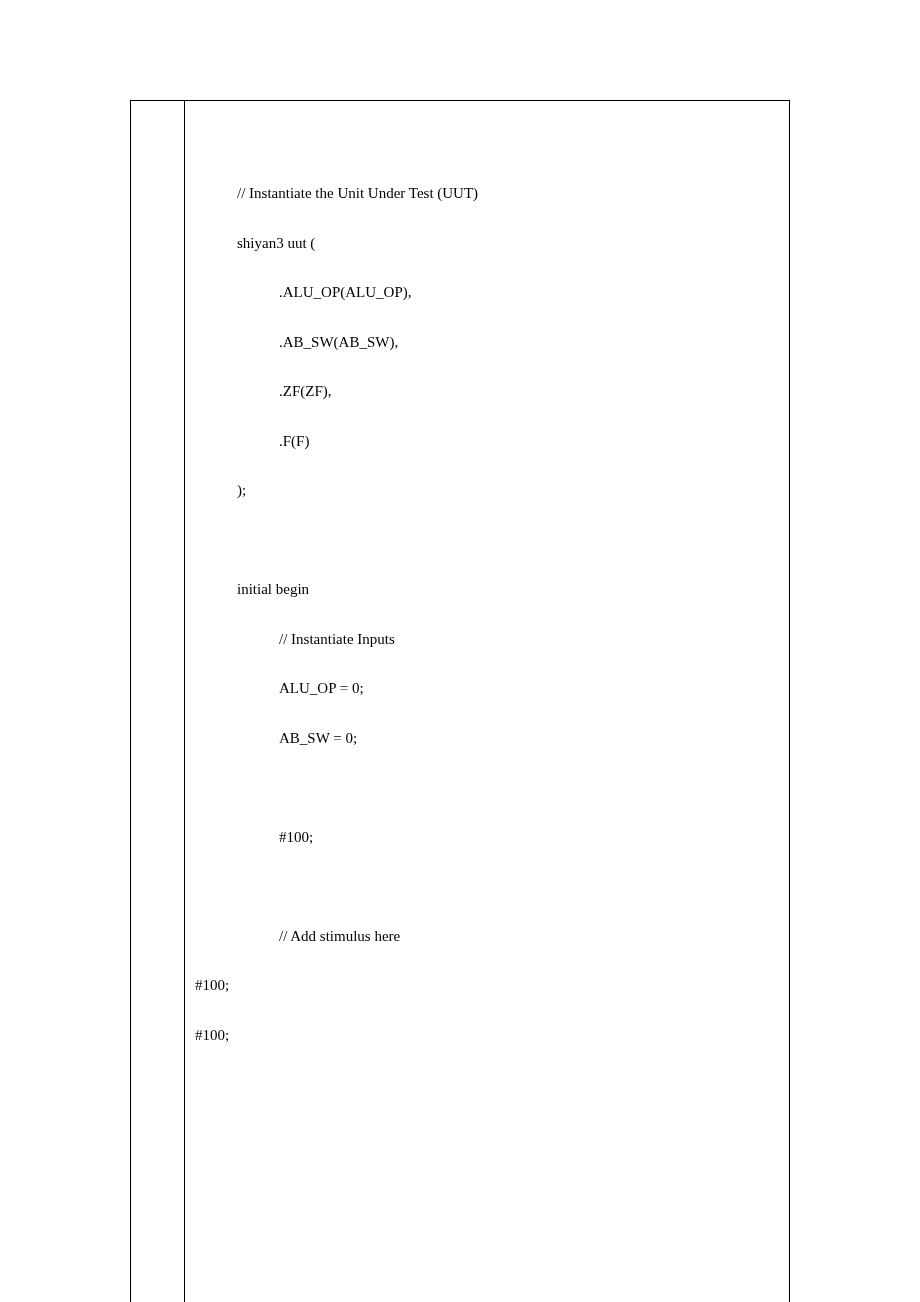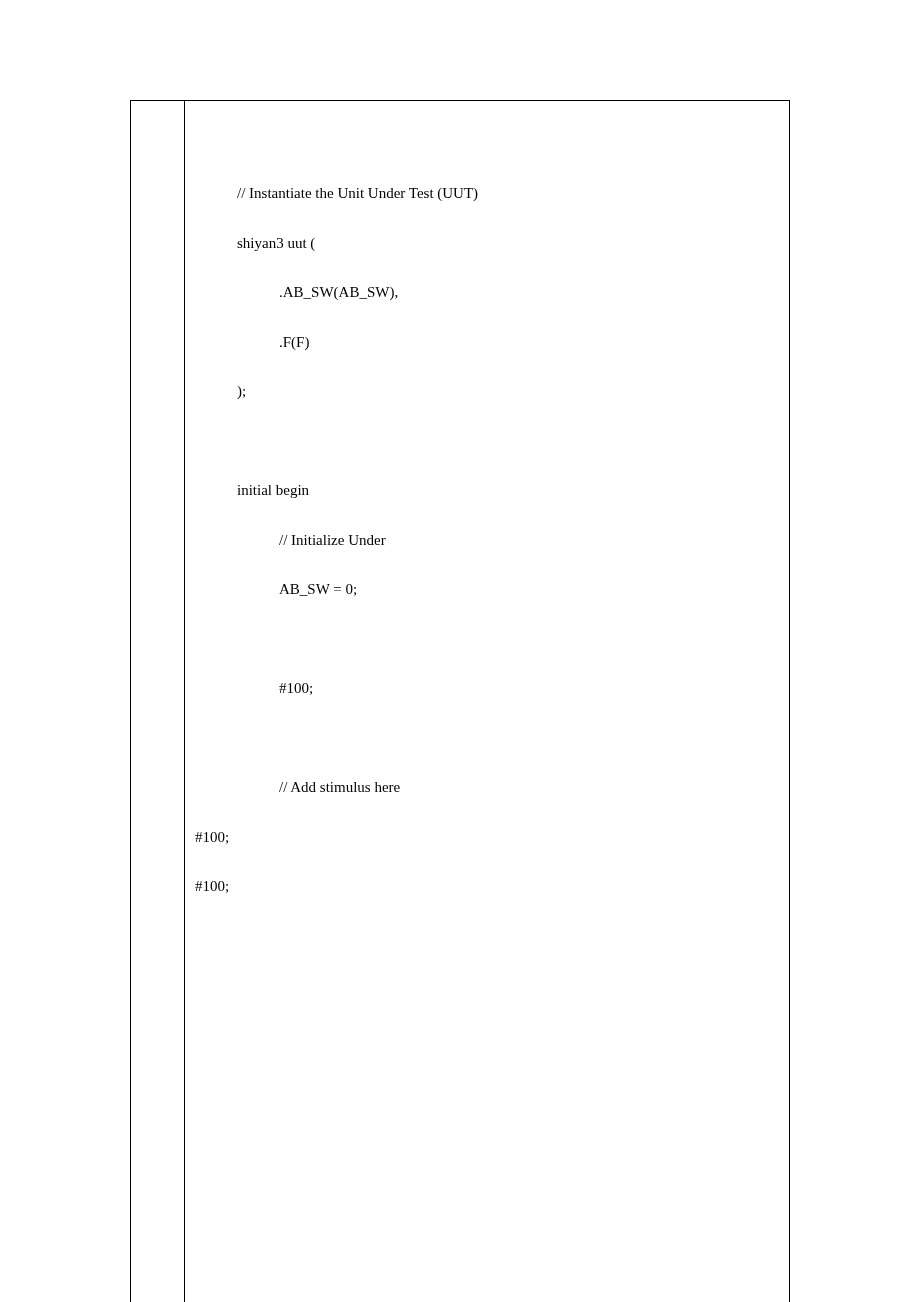--- a/index.html
+++ b/index.html
@@ -44,26 +44,29 @@
 </head>
 <body>
 
 <div class="page">
   <div class="frame">
     <div class="colspacer"></div>
     <div class="codecol">
 <span class="blank"></span>
 <span class="indent1">// Instantiate the Unit Under Test (UUT)</span>
 <span class="indent1">shiyan3 uut (</span>
+<span class="indent2">.ALU_OP(ALU_OP),</span>
 <span class="indent2">.AB_SW(AB_SW),</span>
+<span class="indent2">.ZF(ZF),</span>
 <span class="indent2">.F(F)</span>
 <span class="indent1">);</span>
 <span class="blank"></span>
 <span class="indent1">initial begin</span>
-<span class="indent2">// Initialize Under</span>
+<span class="indent2">// Instantiate Inputs</span>
+<span class="indent2">ALU_OP = 0;</span>
 <span class="indent2">AB_SW = 0;</span>
 <span class="blank"></span>
 <span class="indent2">#100;</span>
 <span class="blank"></span>
 <span class="indent2">// Add stimulus here</span>
 <span class="indent0">#100;</span>
 <span class="indent0">#100;</span>
 
 
 

